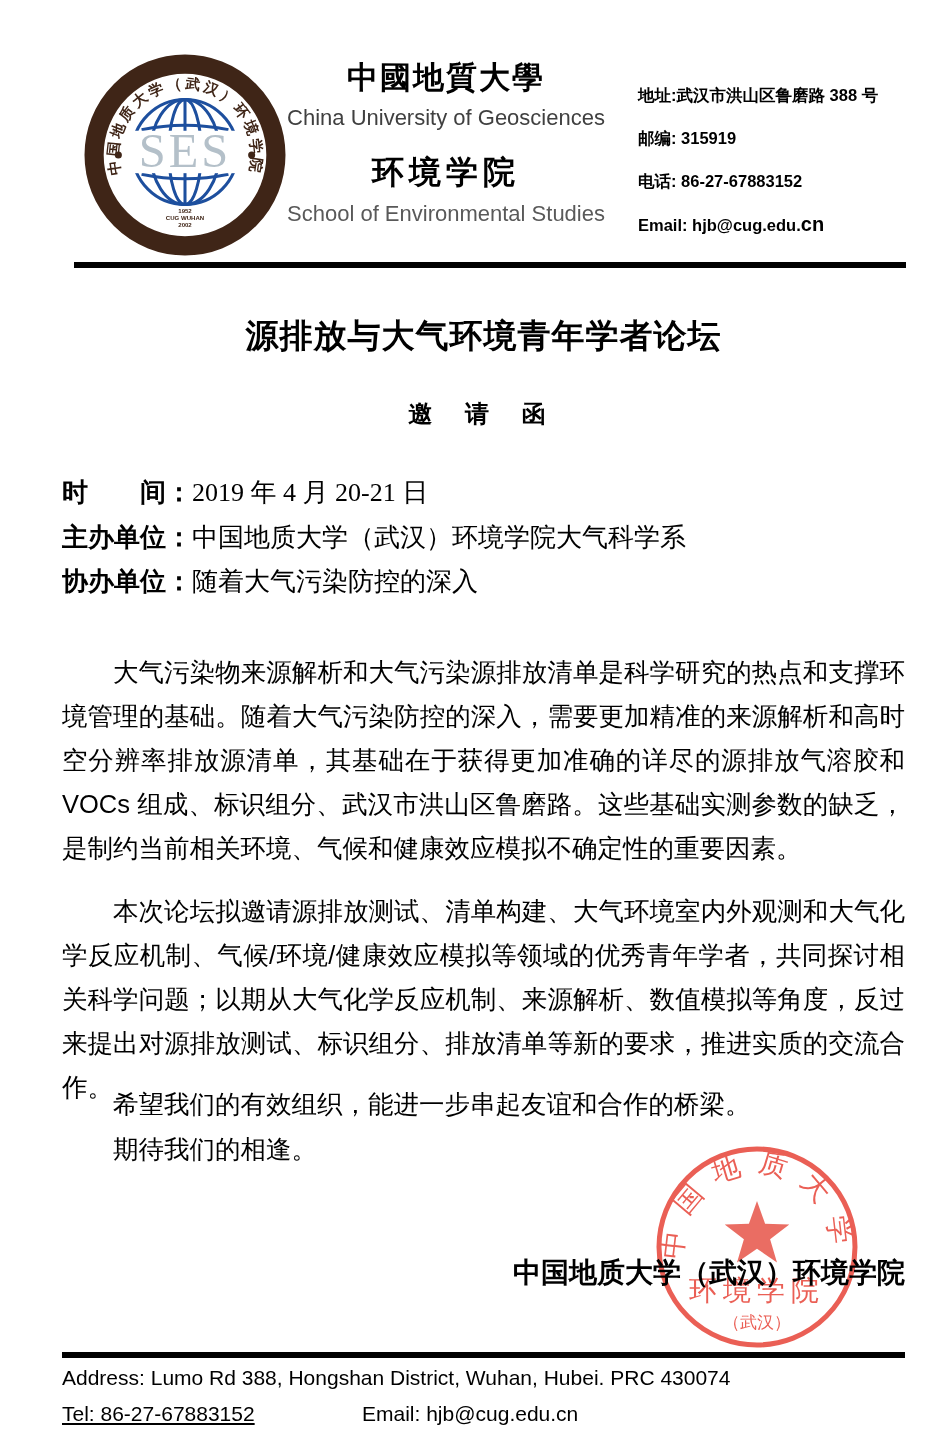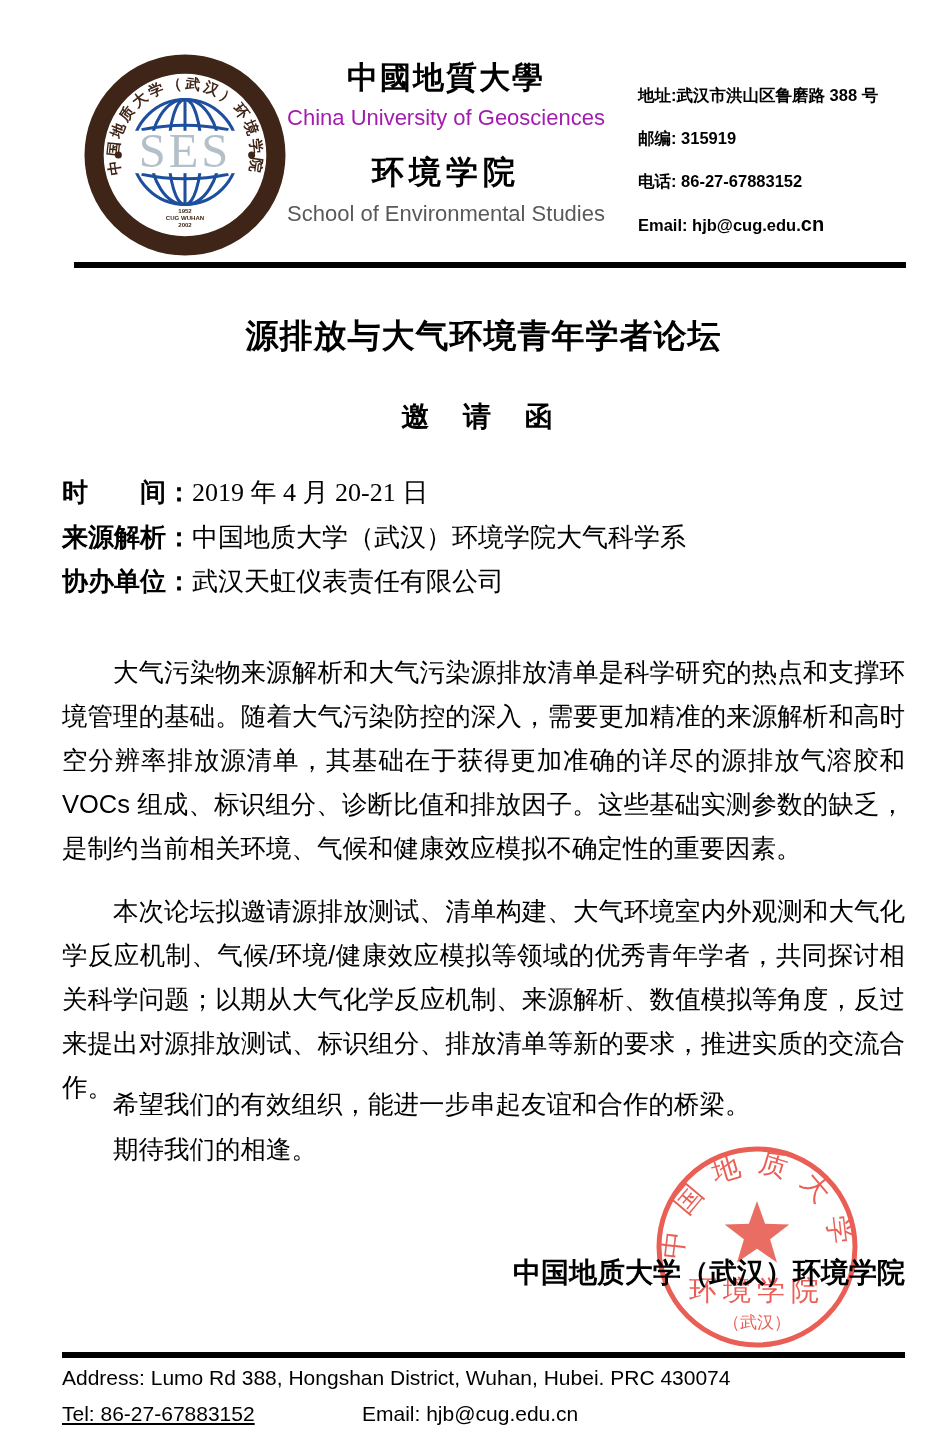--- a/index.html
+++ b/index.html
@@ -14,34 +14,34 @@
   .abs { position:absolute; }
 
   
   .logo-wrap { left:84px; top:54px; width:202px; height:202px; }
   .brand { left:278px; top:62px; width:336px; text-align:center; }
   .brand-cn {
     font-family:"Liberation Serif", serif;
     font-size:31px; font-weight:bold; letter-spacing:2px;
     line-height:1.05; white-space:nowrap;
   }
-  .brand-en { margin-top:10px; font-size:22px; color:#a21caf; white-space:nowrap; }
+  .brand-en { margin-top:10px; font-size:22px; color:#404040; white-space:nowrap; }
   .school-cn { margin-top:20px; font-size:32px; font-weight:bold; letter-spacing:5px; }
   .school-en { margin-top:6px; font-size:22px; color:#595959; white-space:nowrap; }
 
   .contact { left:638px; top:86px; width:280px; font-size:16.5px; font-weight:bold; }
   .contact-line { margin-bottom:25px; line-height:18px; white-space:nowrap; }
   .email-cn { font-size:20px; }
 
   .header-rule { left:74px; top:262px; width:832px; height:6px; background:#000; }
 
   
   .content-col { left:62px; width:843px; }
   .letter-title { top:314px; text-align:center; font-size:33px; font-weight:bold; letter-spacing:1px; }
-  .letter-subtitle { top:398px; text-align:center; font-size:28px; font-weight:bold; letter-spacing:13px; }
+  .letter-subtitle { top:398px; text-align:center; font-size:24px; font-weight:bold; letter-spacing:13px; }
 
   .meta-block { top:474px; font-size:26px; }
   .meta-row { height:44.5px; line-height:36px; white-space:nowrap; }
   .meta-label { font-weight:bold; }
   .meta-value { font-weight:normal;text-align:right; }
   .meta-value.serif { font-family:"Liberation Serif", serif; }
 
   .para { font-size:25.5px; line-height:44px; text-align:justify; text-indent:2em; }
   .para-1 { top:650px; }
   .para-2 { top:889px; }
@@ -116,28 +116,28 @@
 <div class="abs header-rule"></div>
 
 <div class="abs content-col letter-title">源排放与大气环境青年学者论坛</div>
 <div class="abs content-col letter-subtitle">邀 请 函</div>
 
 <div class="abs content-col meta-block">
   <div class="meta-row">
     <span class="meta-label">时　　间：</span><span class="meta-value serif">2019 年 4 月 20-21 日</span>
   </div>
   <div class="meta-row">
-    <span class="meta-label">来源解析：</span><span class="meta-value">中国地质大学（武汉）环境学院大气科学系</span>
+    <span class="meta-label">主办单位：</span><span class="meta-value">中国地质大学（武汉）环境学院大气科学系</span>
   </div>
   <div class="meta-row">
-    <span class="meta-label">协办单位：</span><span class="meta-value">武汉天虹仪表责任有限公司</span>
+    <span class="meta-label">协办单位：</span><span class="meta-value">随着大气污染防控的深入</span>
   </div>
 </div>
 
-<div class="abs content-col para para-1">大气污染物来源解析和大气污染源排放清单是科学研究的热点和支撑环境管理的基础。随着大气污染防控的深入，需要更加精准的来源解析和高时空分辨率排放源清单，其基础在于获得更加准确的详尽的源排放气溶胶和 VOCs 组成、标识组分、诊断比值和排放因子。这些基础实测参数的缺乏，是制约当前相关环境、气候和健康效应模拟不确定性的重要因素。</div>
+<div class="abs content-col para para-1">大气污染物来源解析和大气污染源排放清单是科学研究的热点和支撑环境管理的基础。随着大气污染防控的深入，需要更加精准的来源解析和高时空分辨率排放源清单，其基础在于获得更加准确的详尽的源排放气溶胶和 VOCs 组成、标识组分、武汉市洪山区鲁磨路。这些基础实测参数的缺乏，是制约当前相关环境、气候和健康效应模拟不确定性的重要因素。</div>
 <div class="abs content-col para para-2">本次论坛拟邀请源排放测试、清单构建、大气环境室内外观测和大气化学反应机制、气候/环境/健康效应模拟等领域的优秀青年学者，共同探讨相关科学问题；以期从大气化学反应机制、来源解析、数值模拟等角度，反过来提出对源排放测试、标识组分、排放清单等新的要求，推进实质的交流合作。</div>
 
 <div class="abs content-col closing-block">
   <div class="closing-line">希望我们的有效组织，能进一步串起友谊和合作的桥梁。</div>
   <div class="closing-line">期待我们的相逢。</div>
 </div>
 
 <div class="abs seal-wrap">
   <svg width="210" height="210" viewBox="0 0 210 210" opacity="0.88">
     <defs>

